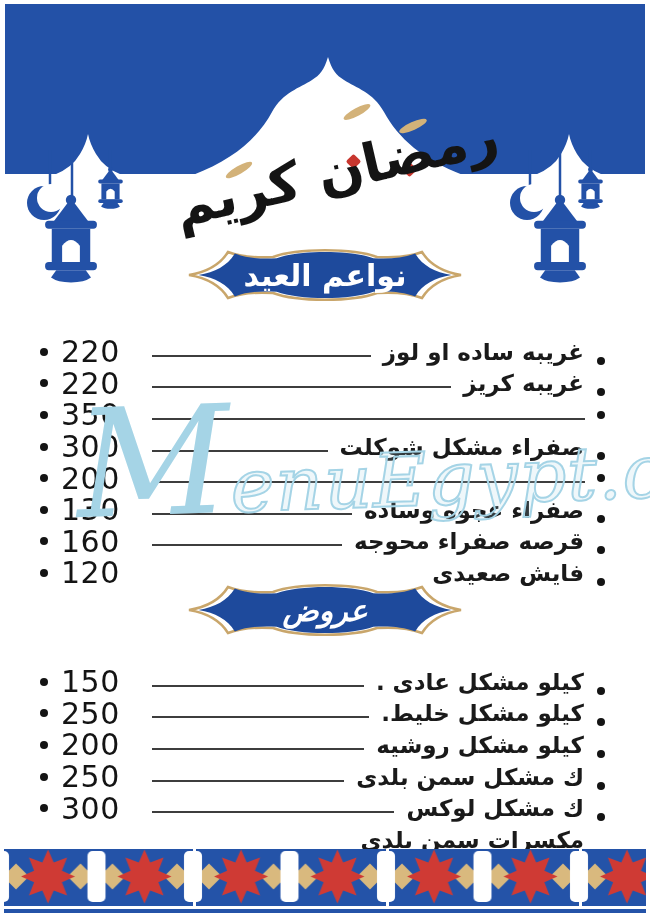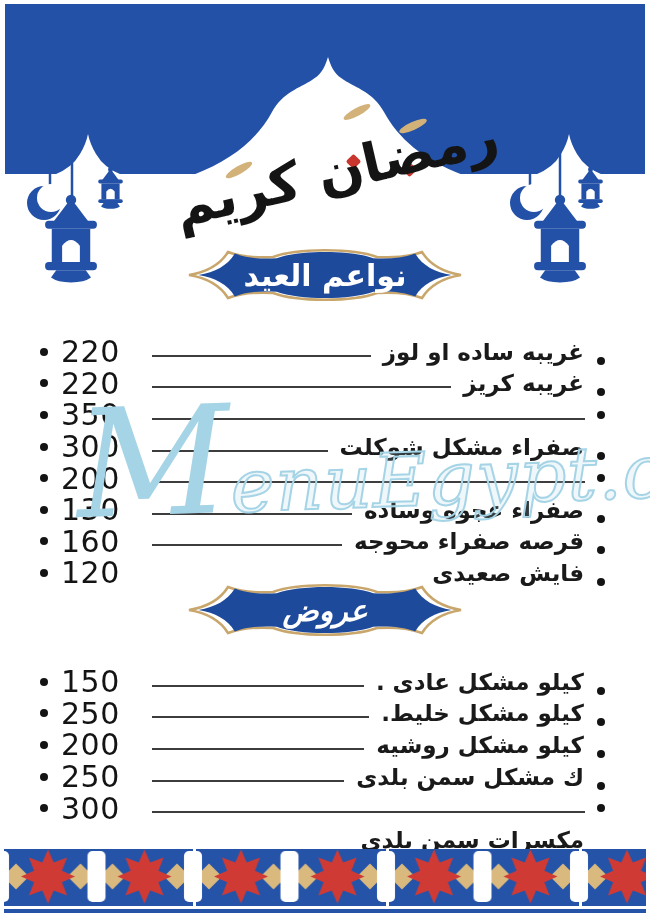--- a/index.html
+++ b/index.html
@@ -262,20 +262,21 @@
         </div>
       </div>
       <div class="menu-row">
         <div class="price-cell">
           <span class="dot"></span>
           <span class="price">300</span>
         </div>
         <div class="fill-line"></div>
         <div class="item-cell" dir="rtl">
           <span class="dot"></span>
+          <span class="item-text">ك مشكل لوكس</span>
         </div>
       </div>
       <div class="menu-row">
         <div class="price-cell"></div>
         <div class="fill-line hidden"></div>
         <div class="item-cell" dir="rtl">
           <span class="dot-spacer"></span>
           <span class="item-text">مكسرات سمن بلدى</span>
         </div>
       </div>

